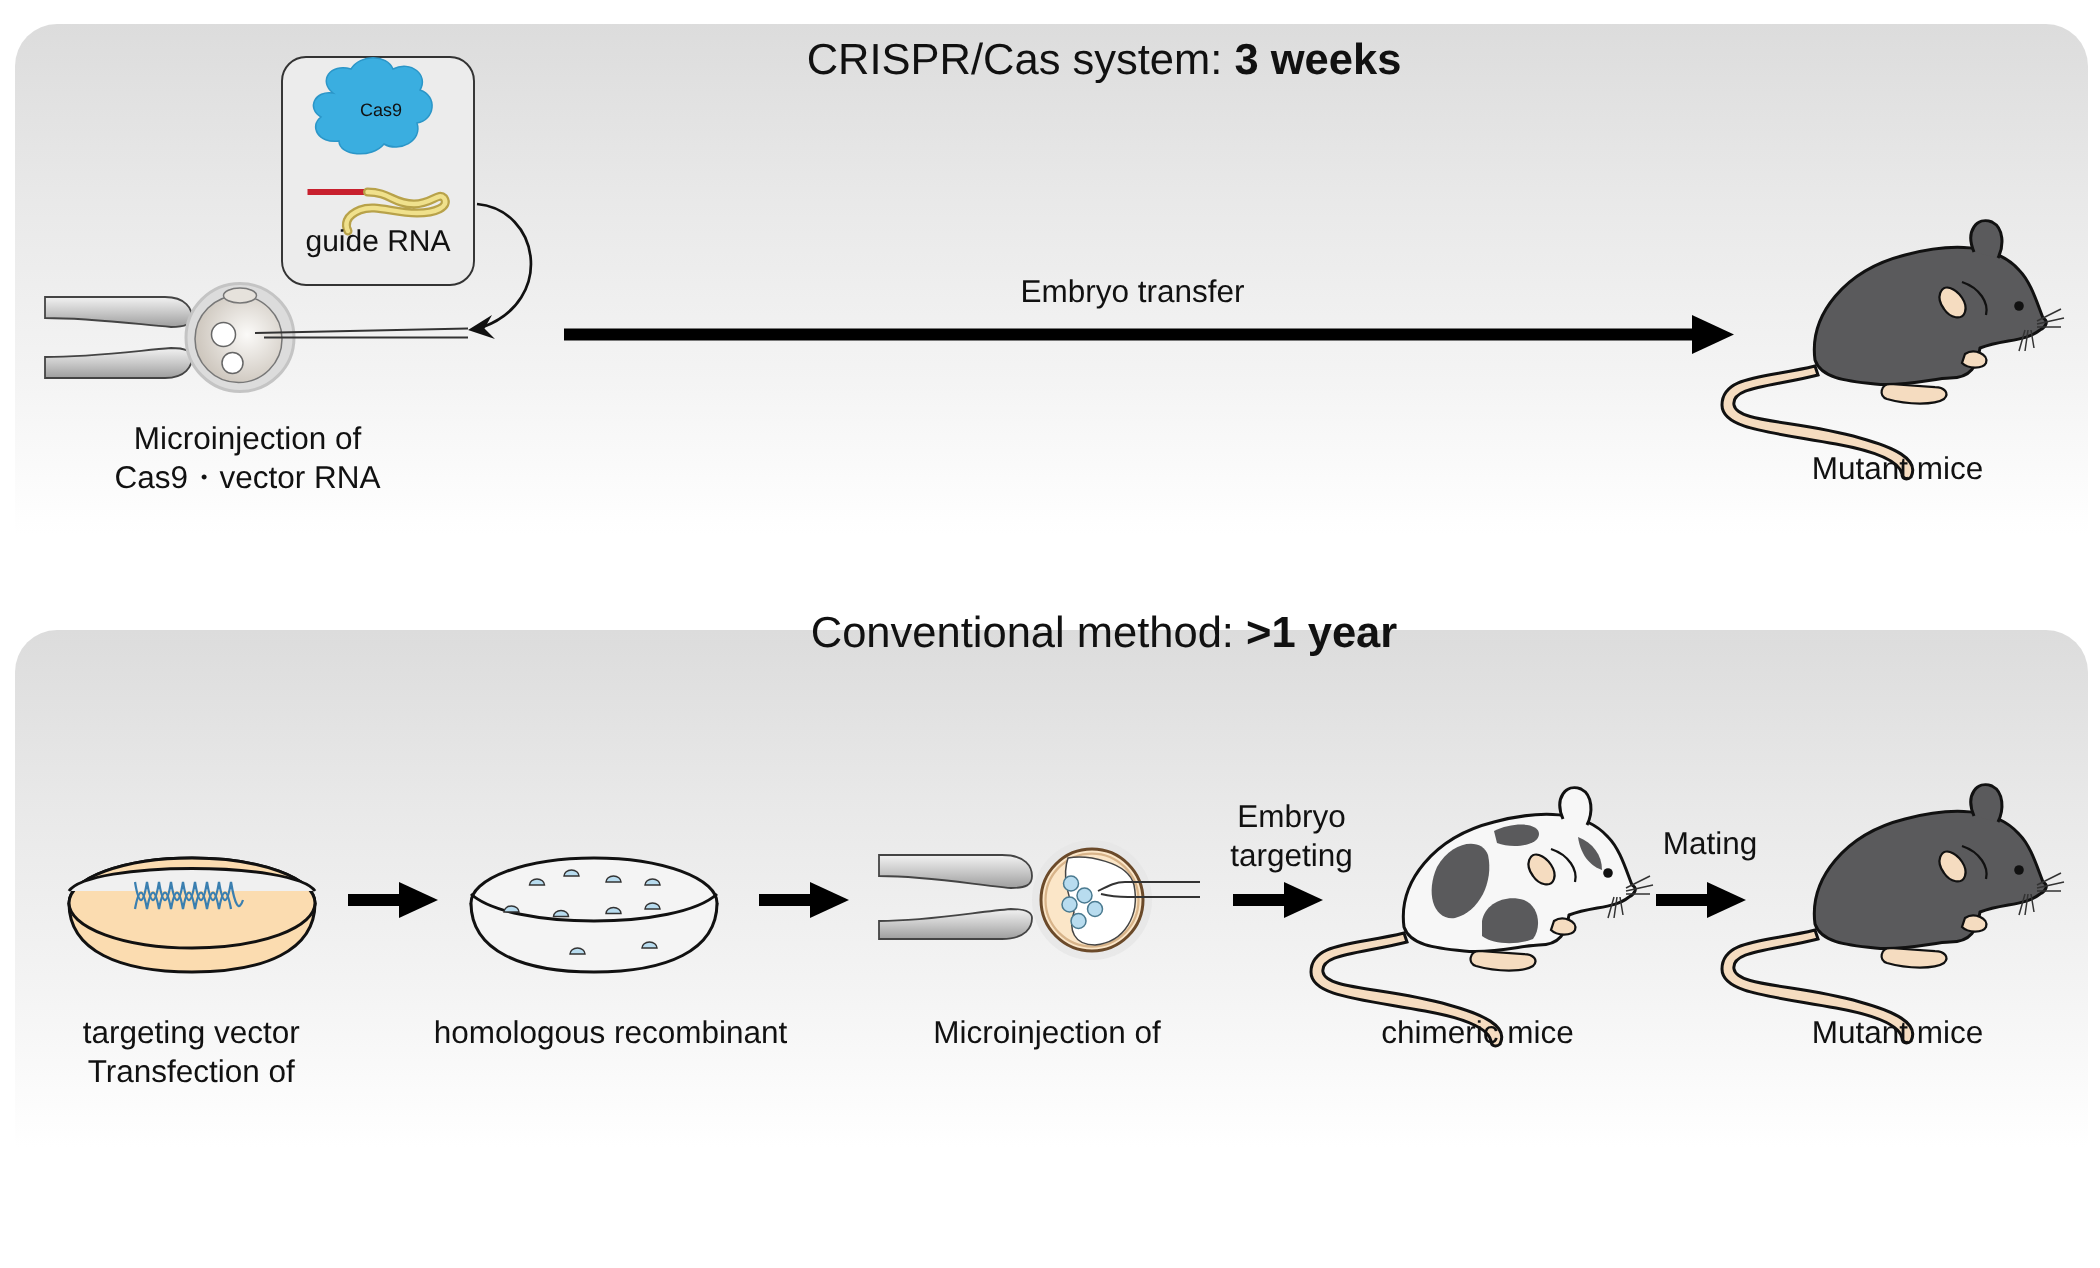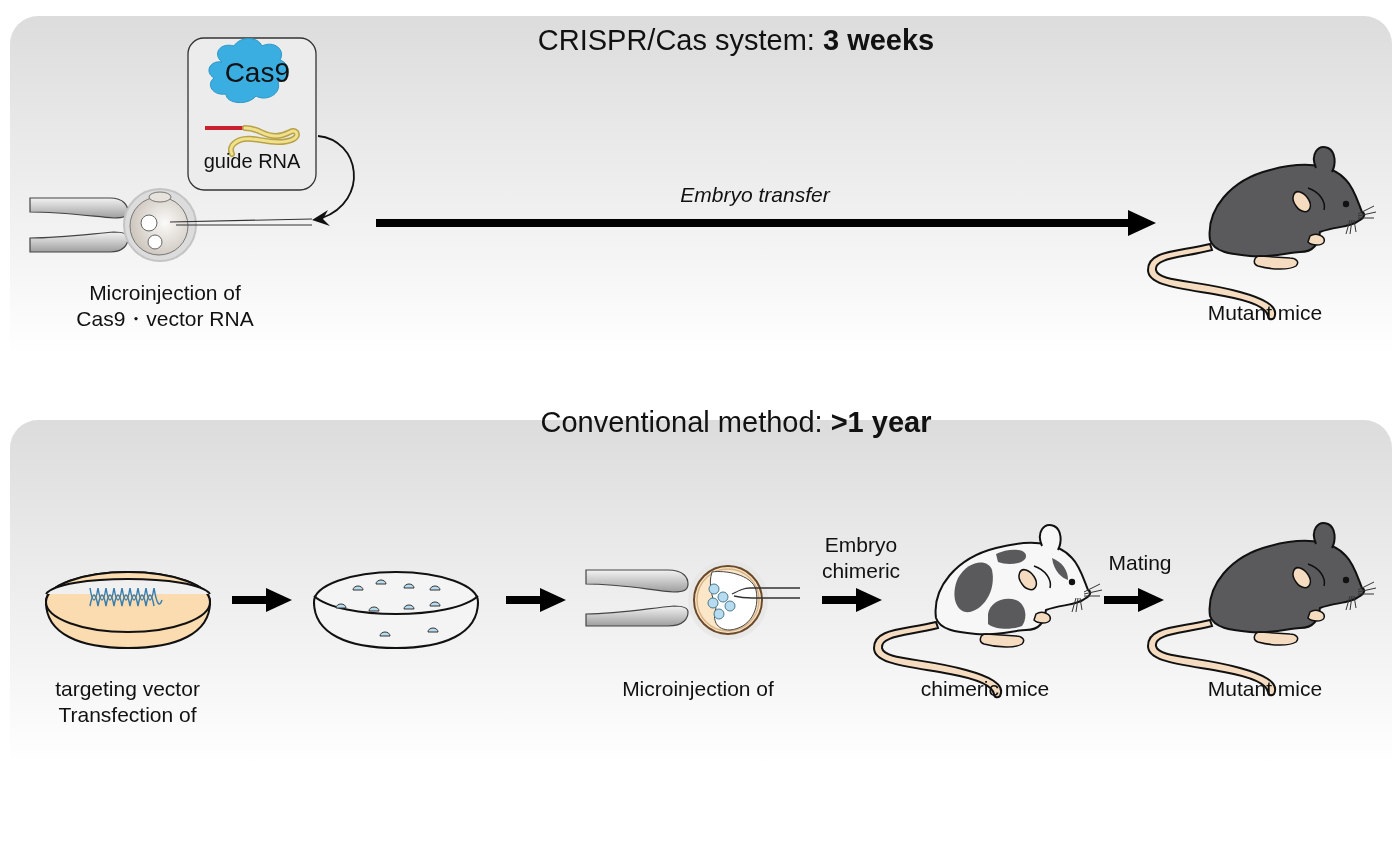--- a/index.html
+++ b/index.html
@@ -183,38 +183,39 @@
     <path d="M166,28 C160,14 168,4 178,8 C186,12 186,24 182,32" fill="#5a5a5c" stroke="#111" stroke-width="2"></path>
     <path d="M150,52 C144,50 140,58 146,66 C150,72 158,74 160,68 C162,62 156,54 150,52 Z" fill="#f5dcc0" stroke="#111" stroke-width="1.5"></path>
     <path d="M158,48 C170,52 176,62 174,70" fill="none" stroke="#111" stroke-width="1.5"></path>
     <circle cx="196" cy="64" r="3.2" fill="#111"></circle>
     <path d="M208,74 L224,66 M208,76 L226,72 M208,78 L224,78 M200,80 L196,94 M202,80 L200,94 M204,80 L206,92" stroke="#333" stroke-width="1"></path>
     <path d="M160,96 C166,92 176,96 174,102 C172,106 162,106 158,102 Z" fill="#f5dcc0" stroke="#111" stroke-width="1.5"></path>
     <path d="M110,116 C104,116 102,124 108,126 C122,130 140,130 146,126 C150,122 146,118 140,118 Z" fill="#f5dcc0" stroke="#111" stroke-width="1.5"></path>
   </g>
 </svg>
 
-<div class="lbl" style="left:218px; top:60px; width:72px; font-size:28px;text-align:right;">Cas9</div>
+<div class="lbl" style="left:218px; top:60px; width:72px; font-size:12px;">Cas9</div>
 <div class="lbl" style="left:190px; top:148px; width:124px; font-size:20px;">guide RNA</div>
 <div class="lbl" style="left:40px; top:280px; width:250px;">
   <div>Microinjection of</div>
   <div>Cas9・vector RNA</div>
 </div>
-<div class="lbl" style="left:620px; top:182px; width:270px;font-style:italic;">Embryo transfer</div>
+<div class="lbl" style="left:620px; top:182px; width:270px;">Embryo transfer</div>
 <div class="lbl" style="left:1180px; top:300px; width:170px;">Mutant mice</div>
 
 <div class="lbl" style="left:20px; top:676px; width:215px;">
   <div>targeting vector</div>
   <div>Transfection of</div>
 </div>
 <div class="lbl" style="left:262px; top:676px; width:290px;">
+  <div>homologous recombinant</div>
 </div>
 <div class="lbl" style="left:586px; top:676px; width:224px;">
   <div>Microinjection of</div>
 </div>
 <div class="lbl" style="left:890px; top:676px; width:190px;">chimeric mice</div>
 <div class="lbl" style="left:1180px; top:676px; width:170px;">Mutant mice</div>
 
 <div class="lbl" style="left:796px; top:520px; width:130px;margin-top:12px;">
   <div>Embryo</div>
-  <div>chimeric</div>
+  <div>targeting</div>
 </div>
 <div class="lbl" style="left:1090px; top:550px; width:100px;">Mating</div>
 
 </body></html>

